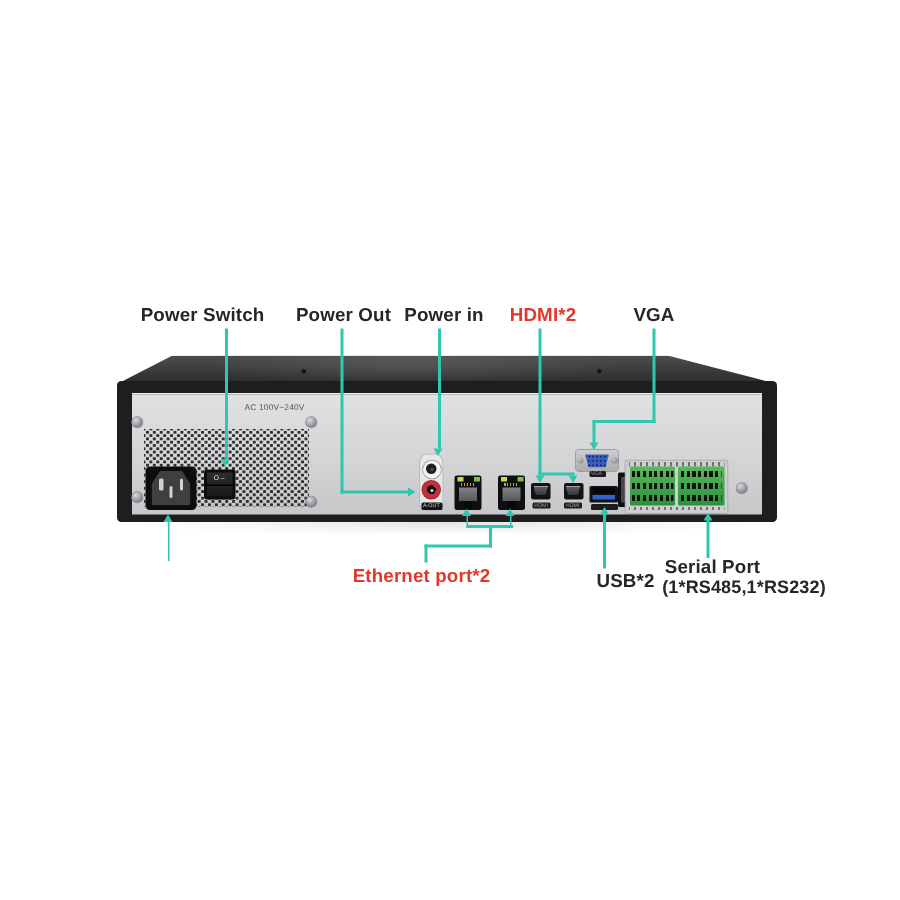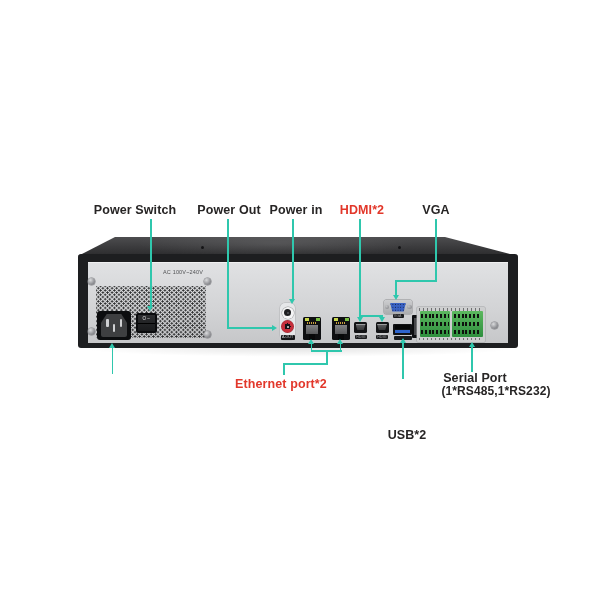--- a/index.html
+++ b/index.html
@@ -262,17 +262,17 @@
   <div class="ar up" style="left:468.5px;top:342px;"></div>
   <div class="cl v" style="left:471.1px;top:346px;height:26px;"></div>
 
   <div class="lbl" style="left:135px;top:203px;">Power Switch</div>
   <div class="lbl" style="left:229px;top:203px;">Power Out</div>
   <div class="lbl" style="left:296px;top:203px;">Power in</div>
   <div class="lbl red" style="left:362px;top:203px;">HDMI*2</div>
   <div class="lbl" style="left:436px;top:203px;">VGA</div>
 
   <div class="lbl red" style="left:281px;top:377px;">Ethernet port*2</div>
-  <div class="lbl" style="left:407px;top:380px;margin-top:48px;">USB*2</div>
+  <div class="lbl" style="left:417px;top:380px;">USB*2</div>
   <div class="lbl" style="left:475px;top:371px;">Serial Port</div>
   <div class="lbl small" style="left:476px;top:384px;">(1*RS485,1*RS232)</div>
 
 </div>
 
 </body></html>

